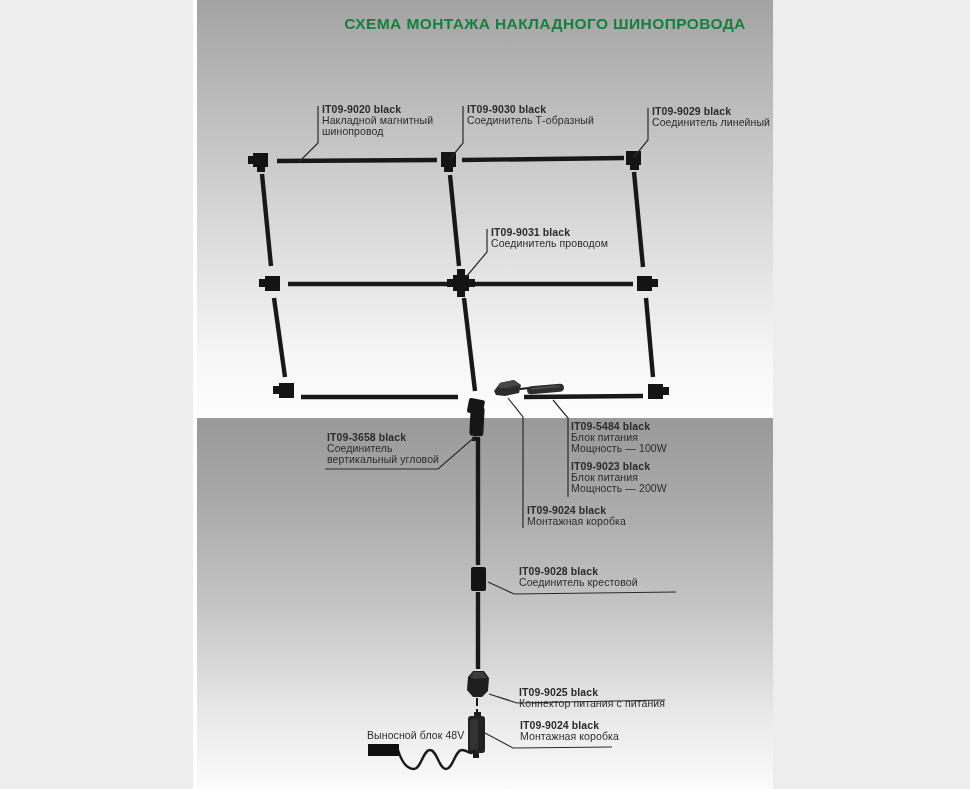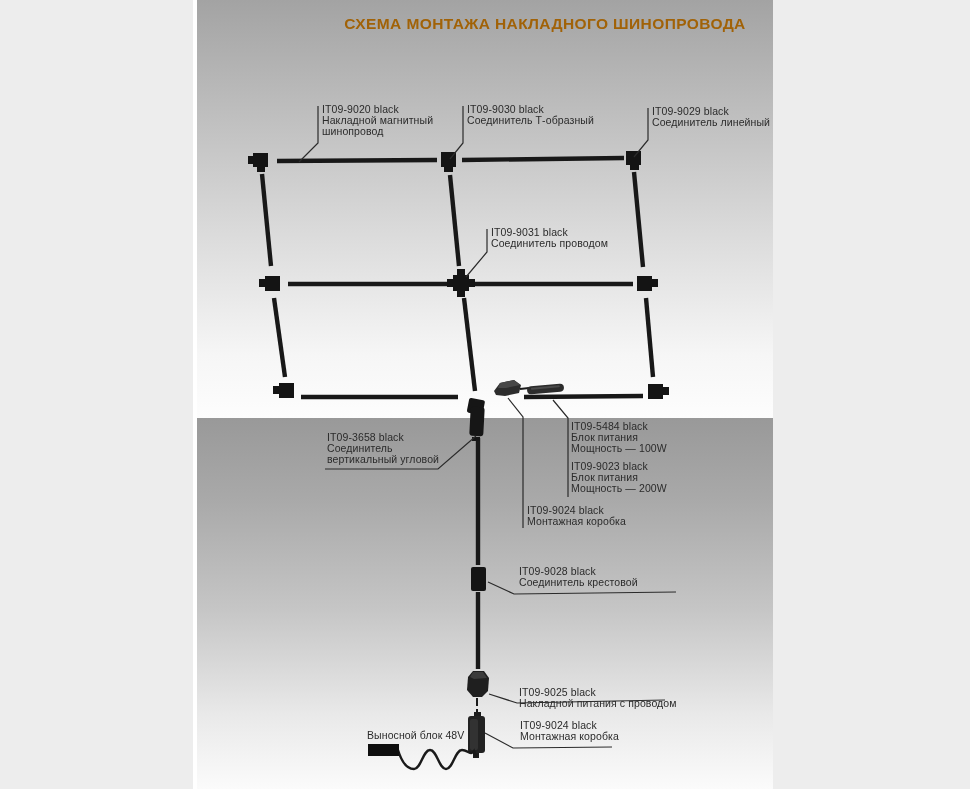--- a/index.html
+++ b/index.html
@@ -11,23 +11,23 @@
   }
   .stage{position:absolute;inset:0;}
   .white-edge{position:absolute;left:193px;top:0;width:4px;height:789px;background:#ffffff;}
   .panel{position:absolute;left:197px;top:0;width:576px;height:789px;}
   .sky{position:absolute;left:0;top:0;width:576px;height:418px;
        background:linear-gradient(180deg,#a3a3a3 0%,#b9b9b9 22%,#dadada 55%,#f6f6f6 85%,#fdfdfd 100%);}
   .wall{position:absolute;left:0;top:418px;width:576px;height:371px;
         background:linear-gradient(180deg,#999999 0%,#a9a9a9 22%,#c6c6c6 52%,#e9e9e9 80%,#fbfbfb 100%);}
   svg.art{position:absolute;left:0;top:0;}
   .title{position:absolute;left:197px;top:13px;width:696px;text-align:center;
-         color:#a16207;font-weight:bold;font-size:15.5px;line-height:22px;letter-spacing:.4px;}
+         color:#15803d;font-weight:bold;font-size:15.5px;line-height:22px;letter-spacing:.4px;}
   .lbl{position:absolute;color:#2b2b2b;font-size:10.5px;line-height:11px;letter-spacing:.1px;white-space:nowrap;}
-  .lbl .code{font-weight:normal;}
+  .lbl .code{font-weight:bold;}
   .l9020{left:322px;top:104px;}
   .l9030{left:467px;top:104px;}
   .l9029{left:652px;top:106px;}
   .l9031{left:491px;top:227px;}
   .l9032{left:327px;top:432px;}
   .l9022{left:571px;top:421px;}
   .l9023{left:571px;top:461px;}
   .l9024m{left:527px;top:505px;}
   .l9028{left:519px;top:566px;}
   .l9025{left:519px;top:671px;margin-top:16px;}
@@ -211,21 +211,21 @@
     <div>Монтажная коробка</div>
   </div>
 
   <div class="lbl l9028">
     <div class="code">IT09-9028 black</div>
     <div>Соединитель крестовой</div>
   </div>
 
   <div class="lbl l9025">
     <div class="code">IT09-9025 black</div>
-    <div>Накладной питания с проводом</div>
+    <div>Коннектор питания с питания</div>
   </div>
 
   <div class="lbl l9024b">
     <div class="code">IT09-9024 black</div>
     <div>Монтажная коробка</div>
   </div>
 
   <div class="lbl lblock">
     <div>Выносной блок 48V</div>
   </div>

